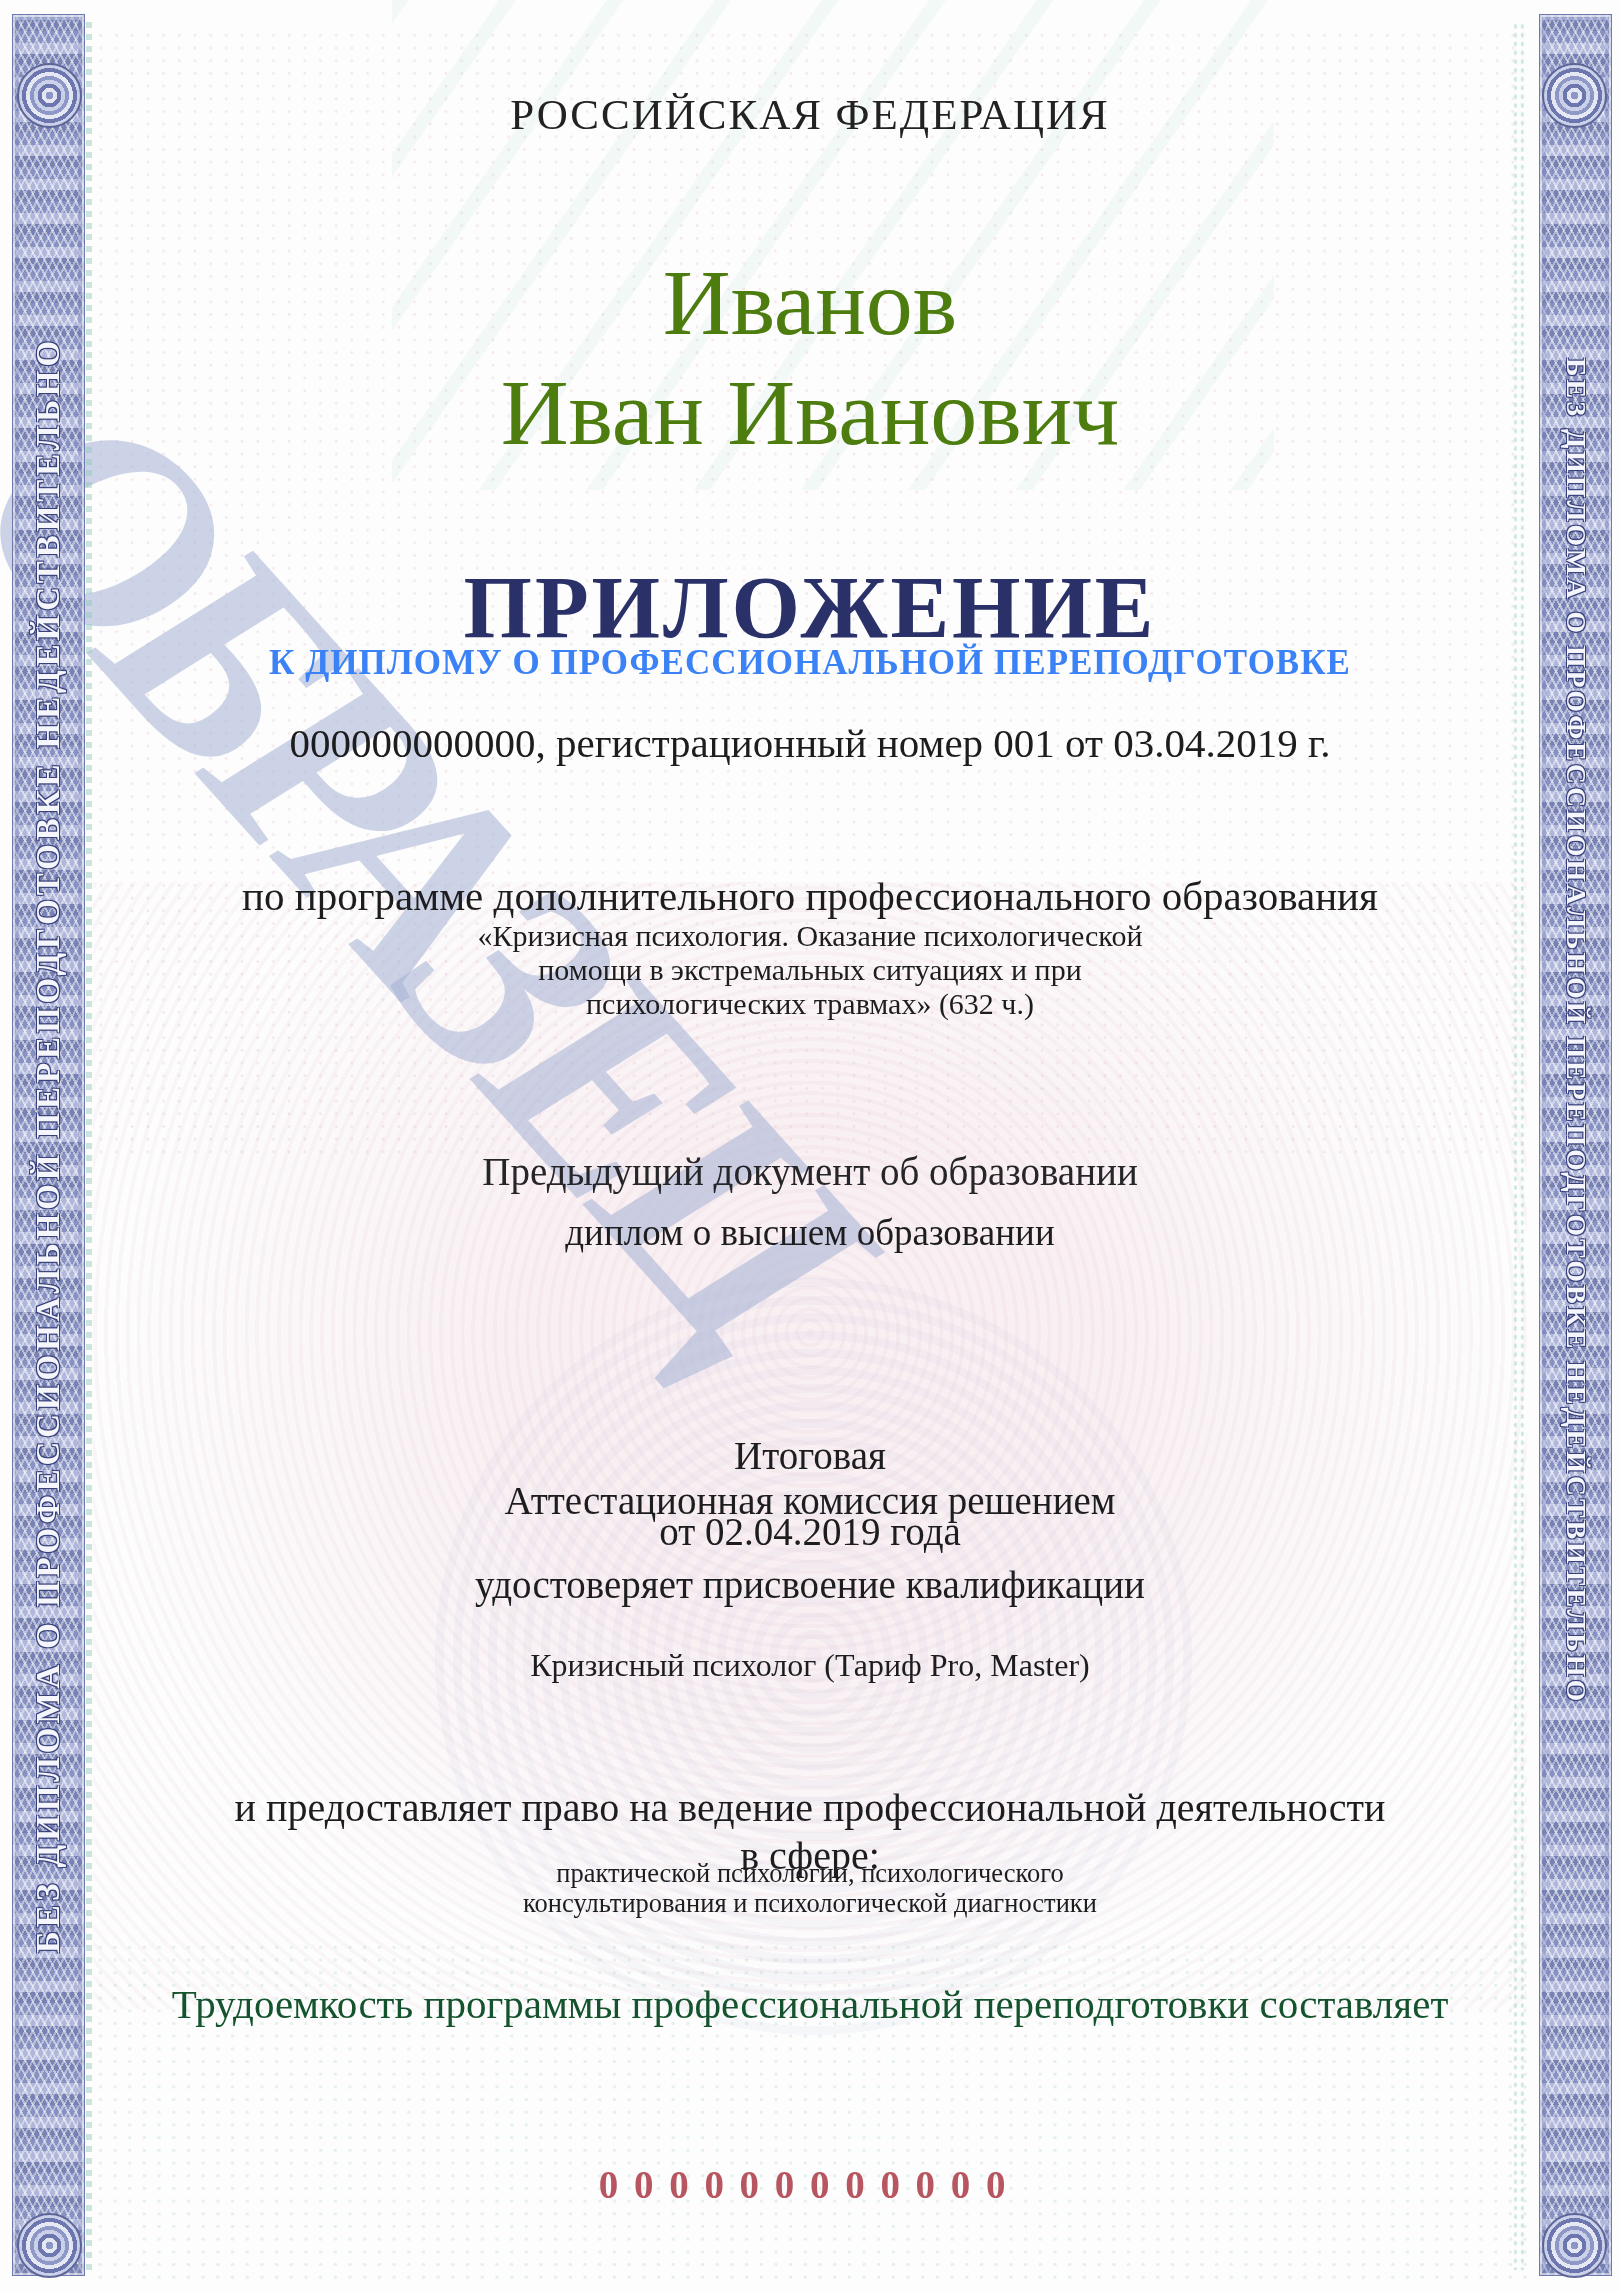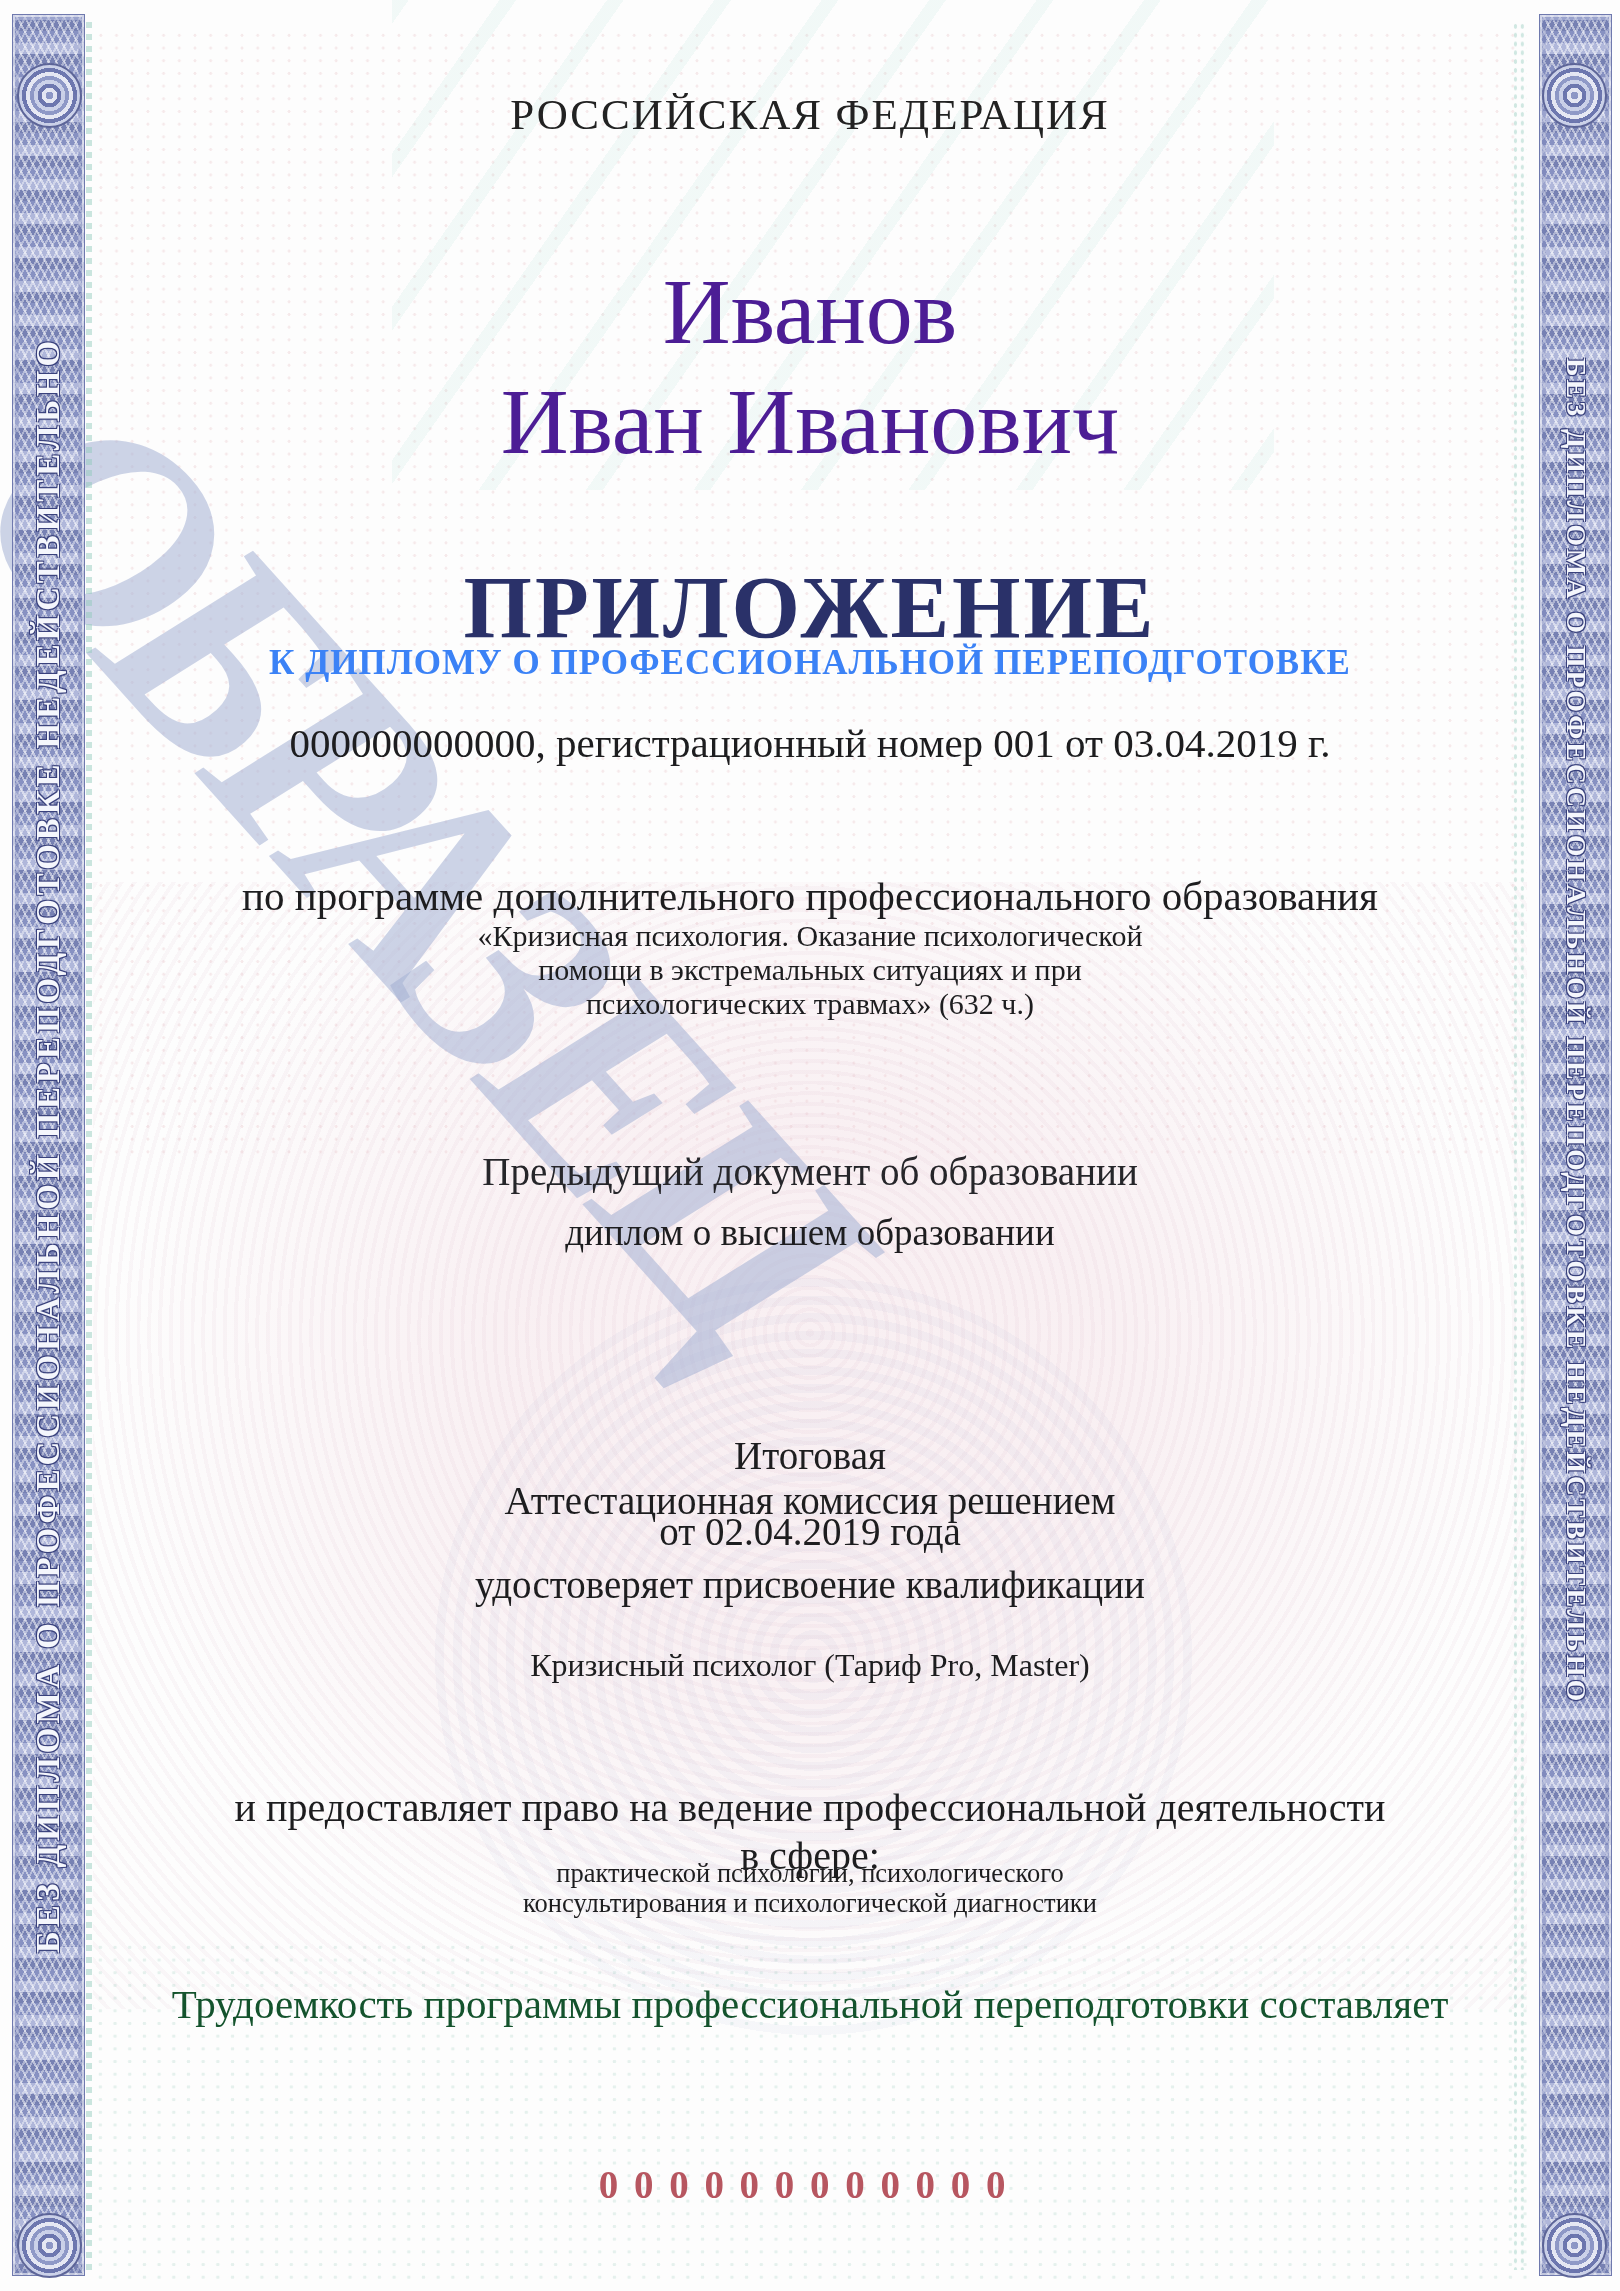--- a/index.html
+++ b/index.html
@@ -84,21 +84,21 @@
     background:repeating-radial-gradient(circle, #8d97c6 0 3.9px, #e8eaf5 3.9px 7.8px, #6a74ad 7.8px 11.8px, #cdd3ea 11.8px 15.7px);
     border:2px solid #5a6296;opacity:.95;
   }
   .rosette.tl{left:16.7px;top:63px;}
   .rosette.bl{left:16.7px;top:2213px;}
   .rosette.tr{right:12.7px;top:63px;}
   .rosette.br{right:12.7px;top:2213px;}
   
   .line{position:absolute;left:98px;right:98px;text-align:center;}
   .t-country{top:90px;font-size:43px;letter-spacing:2px;color:#222;}
-  .t-name{top:256px;font-size:94px;line-height:110px;color:#4c1d95;}
+  .t-name{top:247px;font-size:94px;line-height:110px;color:#4d7c0f;}
   .t-title{top:557px;font-size:88px;font-weight:700;color:#2a3169;letter-spacing:2.9px;}
   .t-subtitle{top:643px;font-size:35px;font-weight:700;color:#3b82f6;letter-spacing:1px;}
   .t-number{top:719px;font-size:41px;}
   .t-training1{top:829px;font-size:41px;}
   .t-training2{top:872px;font-size:41px;}
   .t-program{top:919px;font-size:30px;line-height:34px;}
   .t-prevdoc{top:1149px;font-size:39px;color:#26262a;}
   .t-prevval{top:1211px;font-size:37px;}
   .t-commission{top:1433px;font-size:39px;line-height:45px;}
   .t-comdate{top:1509px;font-size:39px;}

